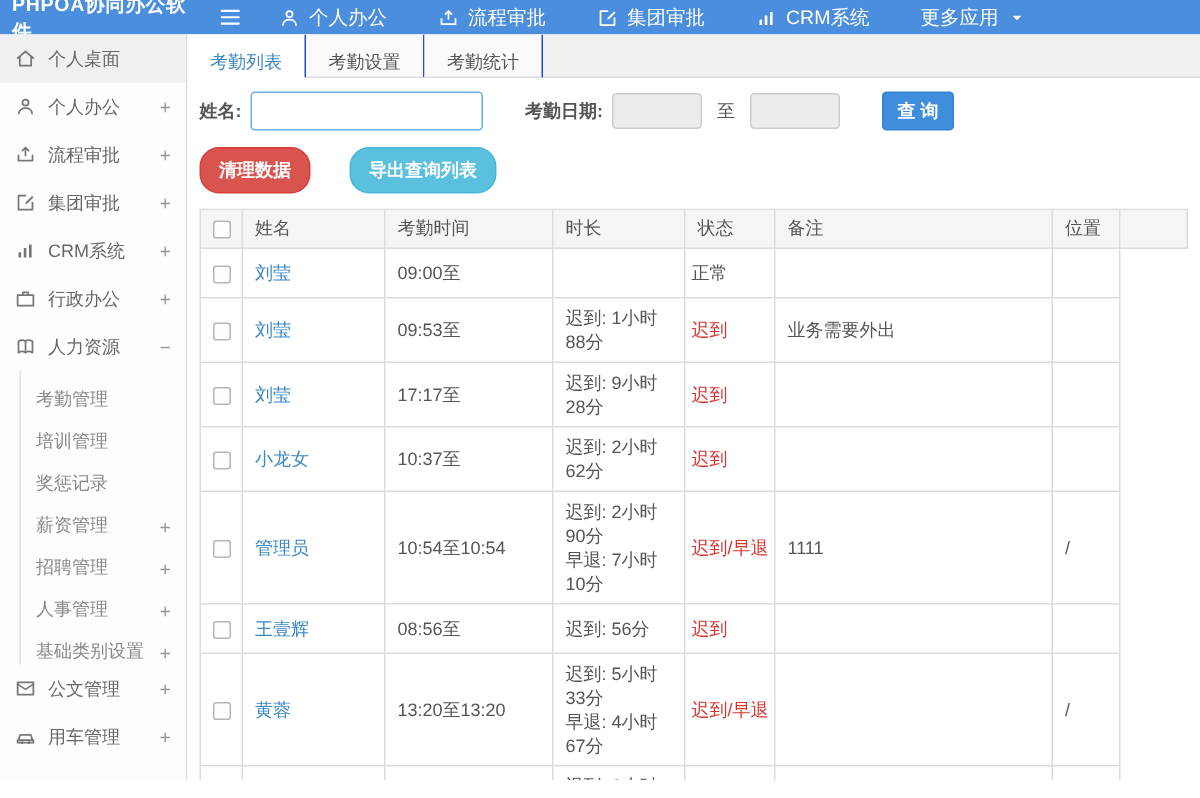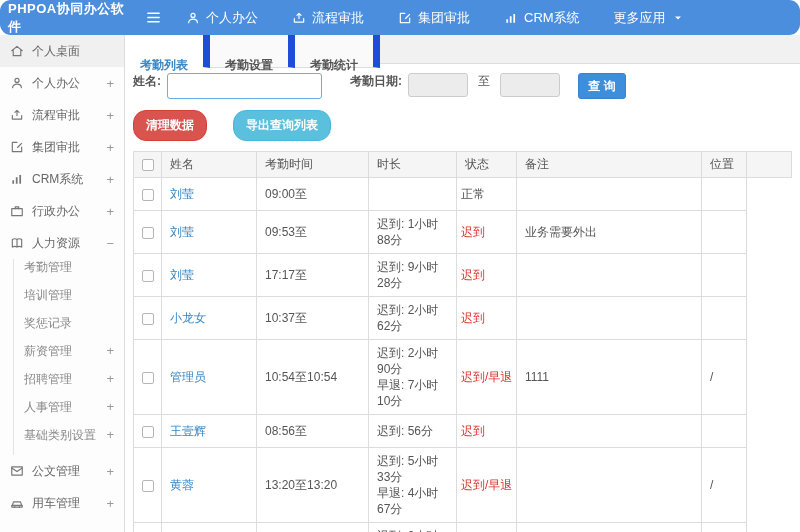--- a/index.html
+++ b/index.html
@@ -1,55 +1,55 @@
 <!DOCTYPE html>
 <html style="--topbar: #4b8ede; --accent: #3a87c4; --late: #d9342e; --danger: #d9534f; --info: #5bc0de; --primary: #3f8edb;"><head>
 <meta charset="utf-8">
 <style>
   * { margin:0; padding:0; box-sizing:border-box; }
   html,body { width:800px; height:532px; overflow:hidden; }
   body { font-family:"Liberation Sans","DejaVu Sans",sans-serif; font-size:12px; color:#555; background:#fff; }
 
   
-  .topbar { height:35px; background:var(--topbar,#4b8ede); display:flex; align-items:center; color:#fff;border-radius:11px; }
+  .topbar { height:23px; background:var(--topbar,#4b8ede); display:flex; align-items:center; color:#fff; }
   .logo { width:125px; padding-left:8px; font-size:13px; font-weight:bold; letter-spacing:.5px; flex:none; }
   .hamburger { margin:0 24px 0 20px; display:flex; cursor:pointer; }
   .topnav { display:flex; align-items:center; gap:34px; }
   .nav-item { display:flex; align-items:center; gap:6px; font-size:13px; cursor:pointer; white-space:nowrap; }
   .icon { display:inline-flex; align-items:center; }
   .icon svg { display:block; }
 
   
   .main { display:flex; height:497px; }
   .sidebar { width:125px; flex:none; background:#fdfdfd; border-right:1px solid #ddd; overflow:hidden; }
   .content { flex:1; display:flex; flex-direction:column; overflow:hidden; background:#fff; }
 
   
   .side-item { height:32px; display:flex; align-items:center; padding:0 10px 0 10px; color:#666; cursor:pointer; }
   .side-item.active { background:#f0f0f0; }
   .side-item .icon { color:#777; margin-right:8px; flex:none; }
   .side-item .label { flex:1; }
   .expand { color:#999; font-size:13px; width:10px; text-align:right; }
   .side-sub { margin-left:13px; border-left:1px solid #e3e3e3; }
-  .side-subitem { height:28px; display:flex; align-items:flex-start; padding:0 10px 0 10px; color:#888; cursor:pointer; }
+  .side-subitem { height:28px; display:flex; align-items:flex-end; padding:0 10px 0 10px; color:#888; cursor:pointer; }
   .side-subitem .label { flex:1; }
 
   
   .tabstrip { height:29px; background:#f1f1f1; border-bottom:1px solid #ddd; display:flex; flex:none; }
-  .tab { padding:16px 15px; line-height:28px; height:29px; background:#fafafa; border-right:7px solid #1d4ed8; border-bottom:1px solid #ddd; font-weight:bold; color:#555; cursor:pointer; }
+  .tab { padding:4px 15px; line-height:28px; height:29px; background:#fafafa; border-right:1px solid #1d4ed8; border-bottom:1px solid #ddd; font-weight:normal; color:#555; cursor:pointer; }
   .tab.active { background:#fff; color:var(--accent,#3a87c4); border-bottom-color:#fff; }
 
   
-  .filterbar { display:flex; align-items:flex-start; padding:9px 24px 8px 8px; flex:none; }
+  .filterbar { display:flex; align-items:center; padding:9px 24px 8px 8px; flex:none; }
   .flabel { font-weight:bold; color:#555; margin-right:6px; }
   .name-input { width:155px; height:26px; border:1px solid #69ade9; border-radius:3px; padding:0 6px; outline:none; font-family:inherit; }
   .date-label { margin-left:28px; }
   .date-input { width:60px; height:24px; background:#ececec; border:1px solid #ccc; border-radius:3px; padding:0 4px; font-family:inherit; }
   .range-sep { margin:0 10px; color:#555; }
-  .btn-search { width:48px; height:26px; margin-left:18px; background:var(--primary,#3f8edb); border:1px solid #3583d2; color:#fff; border-radius:3px; font-weight:bold; font-size:12px; cursor:pointer; font-family:inherit; }
+  .btn-search { width:48px; height:26px; margin-left:28px; background:var(--primary,#3f8edb); border:1px solid #3583d2; color:#fff; border-radius:3px; font-weight:bold; font-size:12px; cursor:pointer; font-family:inherit; }
 
   
   .actionbar { display:flex; gap:10px; padding:3px 8px 10px 8px; flex:none; }
   .btn { border-radius:13px; color:#fff; font-weight:bold; font-size:12px; padding:6px 12px; cursor:pointer; font-family:inherit; }
   .btn-danger { background:var(--danger,#d9534f); border:1px solid #d43f3a; }
   .btn-info { background:var(--info,#5bc0de); border:1px solid #46b8da;margin-left:16px; }
 
   
   .tablewrap { flex:1; overflow:hidden; padding:0 8px; }
   table { border-collapse:collapse; width:100%; table-layout:fixed; }

